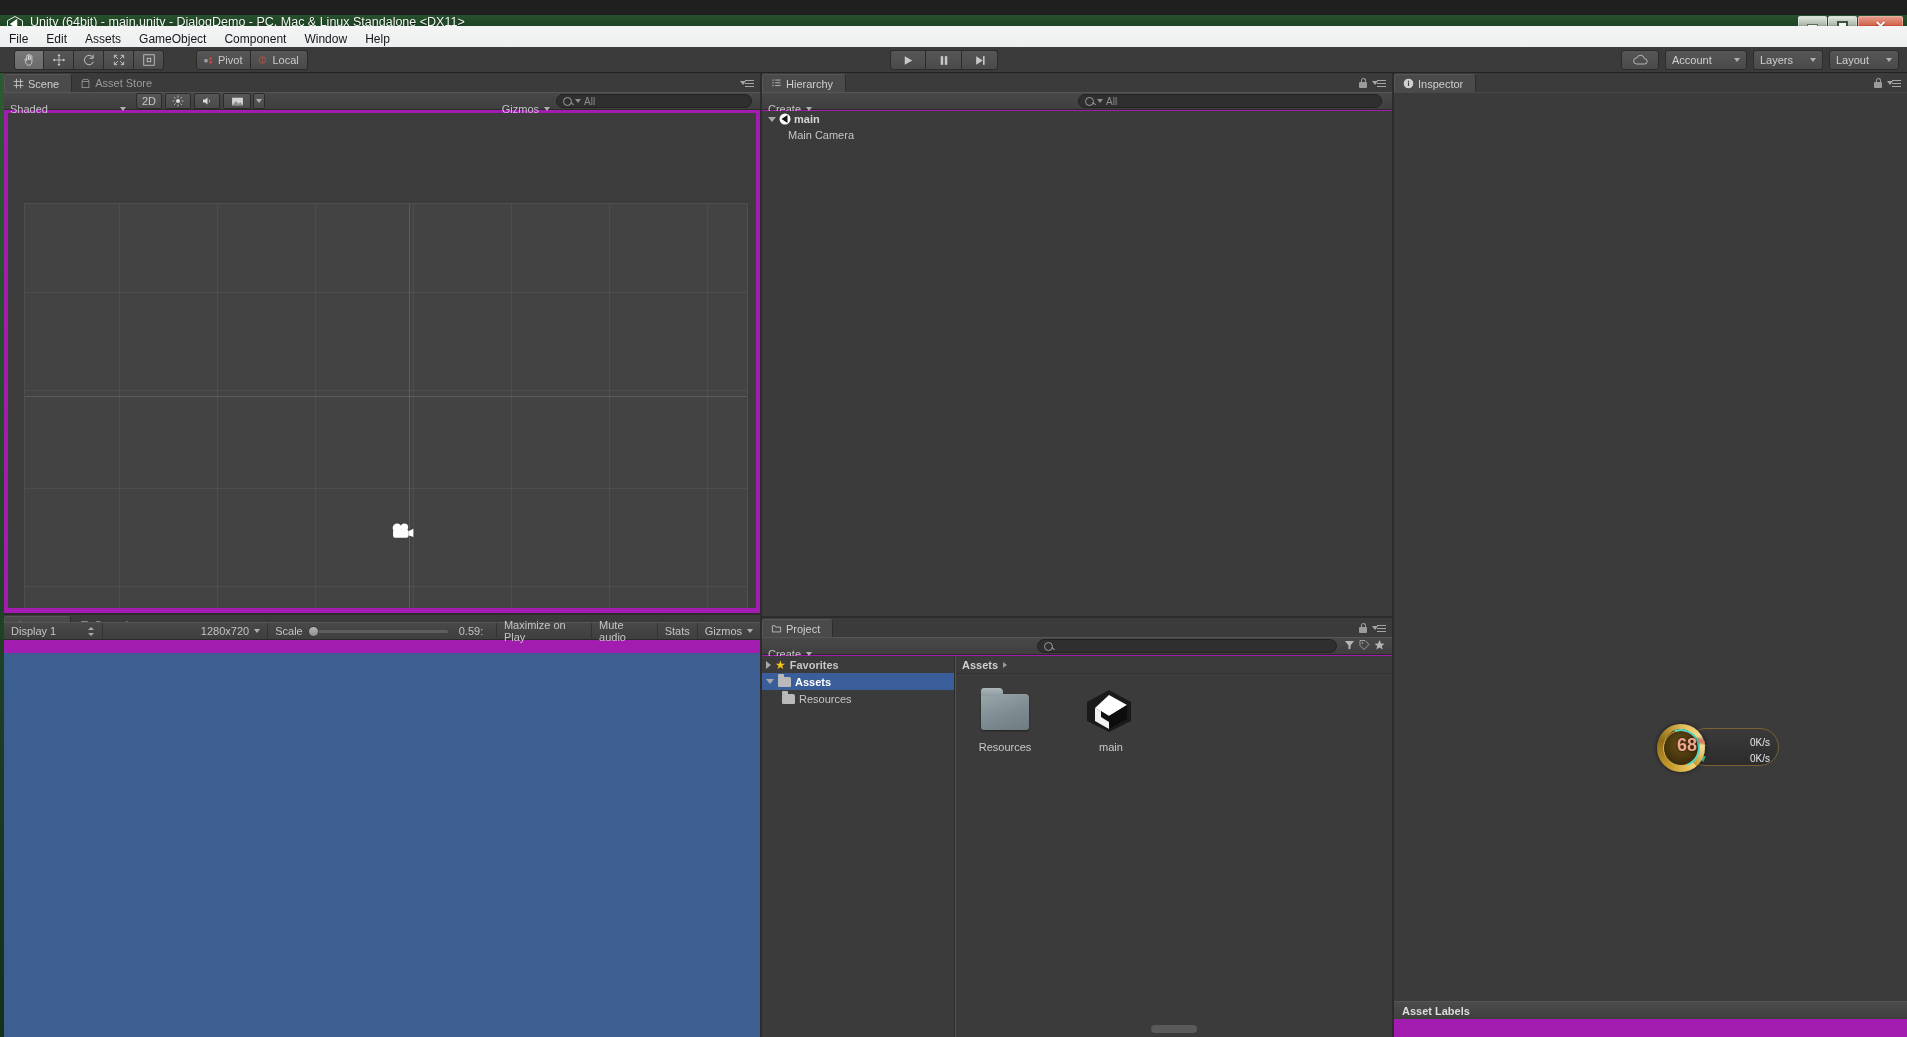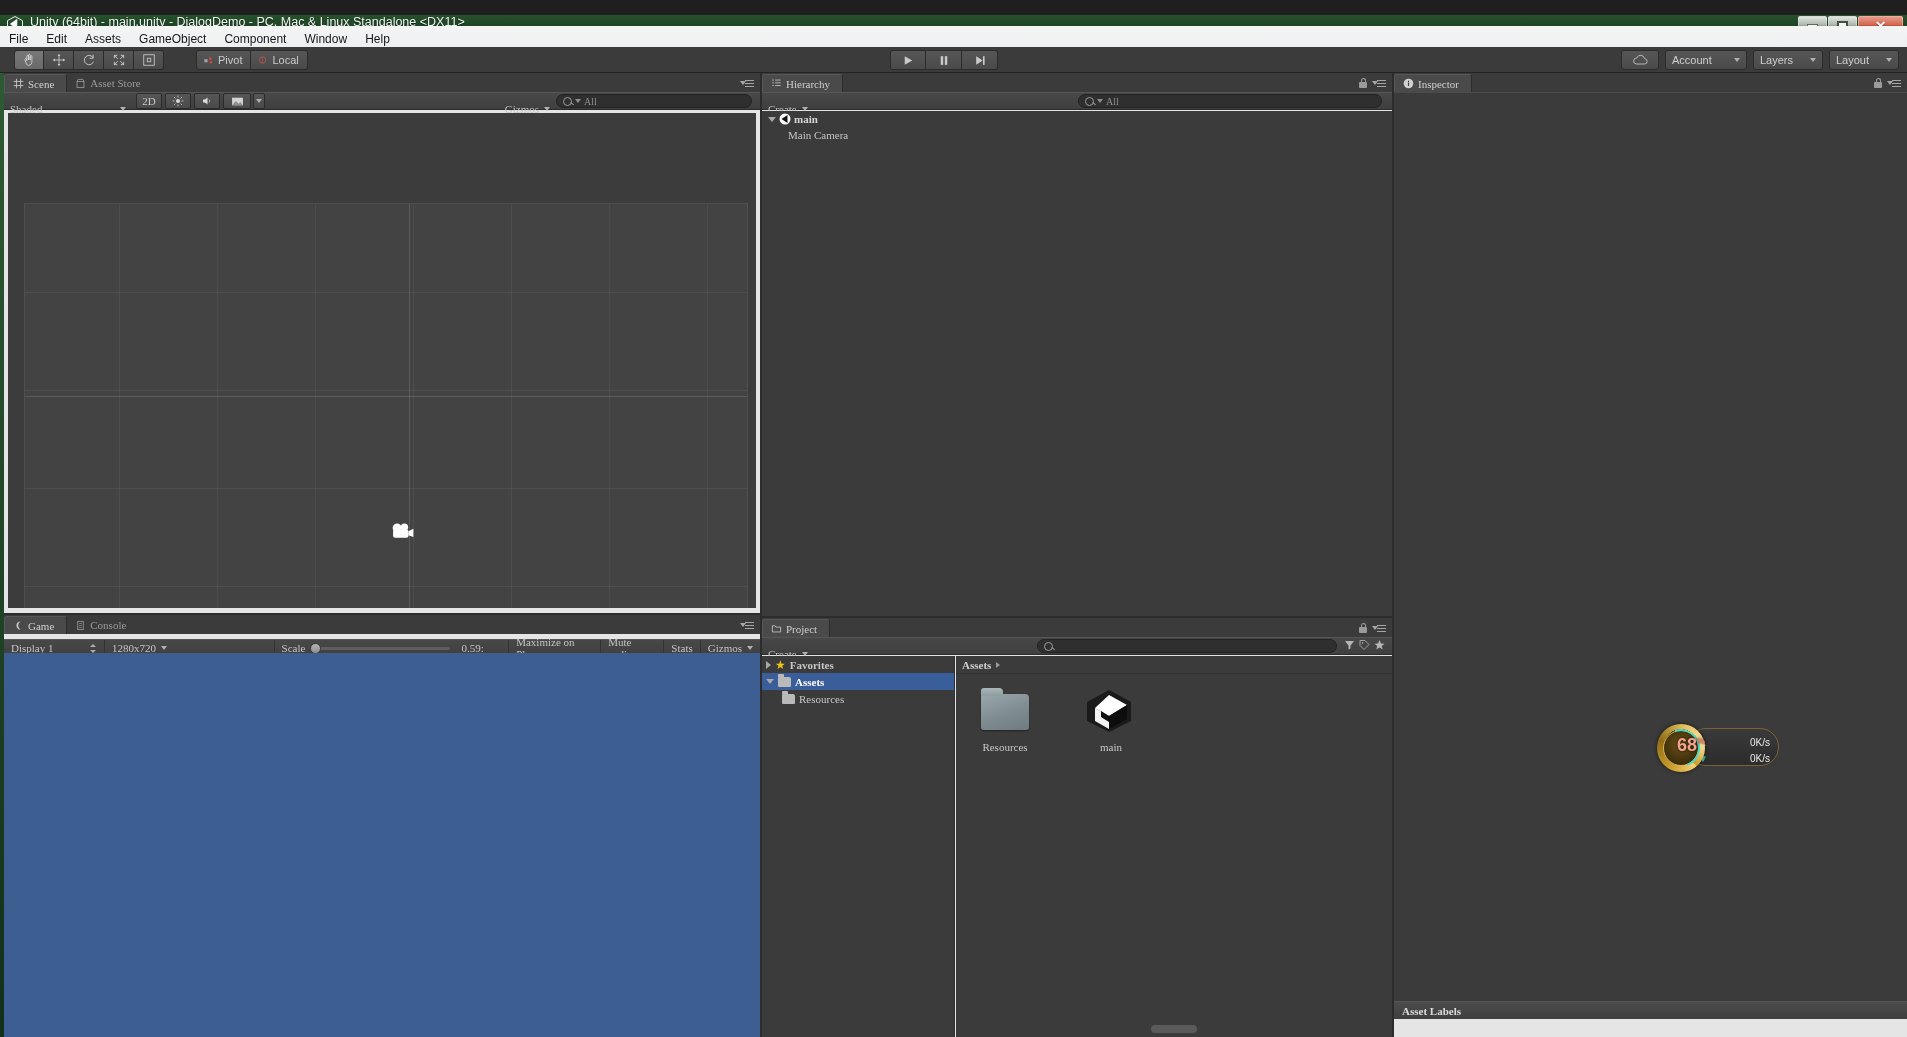--- a/index.html
+++ b/index.html
@@ -185,23 +185,22 @@
   .green-strip {
     position: absolute;
     left: 0; top: 0;
     width: 4px; height: 964px;
     background: linear-gradient(180deg,#2d5a33 0%, #1e4025 60%, #13301a 100%);
   }
 
   
   .panel {
     position: absolute;
-    background: #e5e5e5;
-    box-sizing: border-box;
-    font-family: Liberation Serif, serif;
+    background: #a21caf;
+    box-sizing: border-box;
   }
   .tabstrip {
     position: absolute;
     left: 0; top: 0;
     height: 19px;
     width: 100%;
     background: #3b3b3b;
     display: flex;
     align-items: flex-end;
   }
@@ -335,21 +334,21 @@
   .cam-gizmo {
     position: absolute;
     left: 364px; top: 318px;
     width: 26px; height: 20px;
   }
 
   
   #game-panel { left: 4px; top: 542px; width: 756px; height: 422px; }
   .game-toolbar2 {
     position:absolute;
-    left:0; top: 24px;
+    left:0; top: 7px;
     height: 18px; width: 100%;
     background: linear-gradient(180deg,#484848 0%, #3f3f3f 100%);
     border-top:1px solid #565656;
     border-bottom: 1px solid #2b2b2b;
     box-sizing:border-box;
     display:flex; align-items:center;
     font-size: 11px; color:#c4c4c4;
   }
   .gt-cell {
     display:flex; align-items:center; gap:5px;
@@ -855,21 +854,21 @@
           <span></span>
           <span></span>
         </div>
     </div>
 
     <div class="game-toolbar2">
       <div class="gt-cell" style="width:90px; justify-content:space-between;">
         <span>Display 1</span>
         <span class="updown"></span>
       </div>
-      <div class="gt-cell" style="width:162px; justify-content:flex-start;">
+      <div class="gt-cell" style="width:162px; justify-content:flex-end;">
         <span>1280x720</span>
         <span class="caret-dn"></span>
       </div>
       <div class="gt-cell" style="width:230px;">
         <span>Scale</span>
         <span class="slider-track">
             <span class="slider-knob"></span>
           </span>
         <span style="margin-left:6px;">0.59:</span>
       </div>

